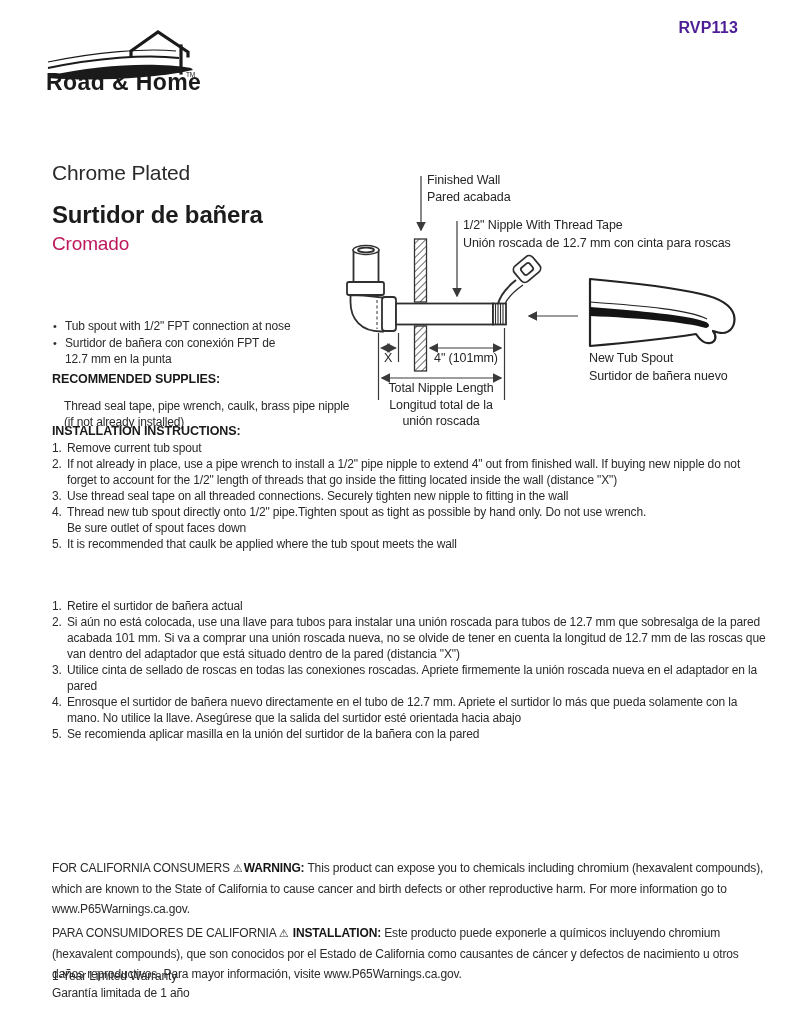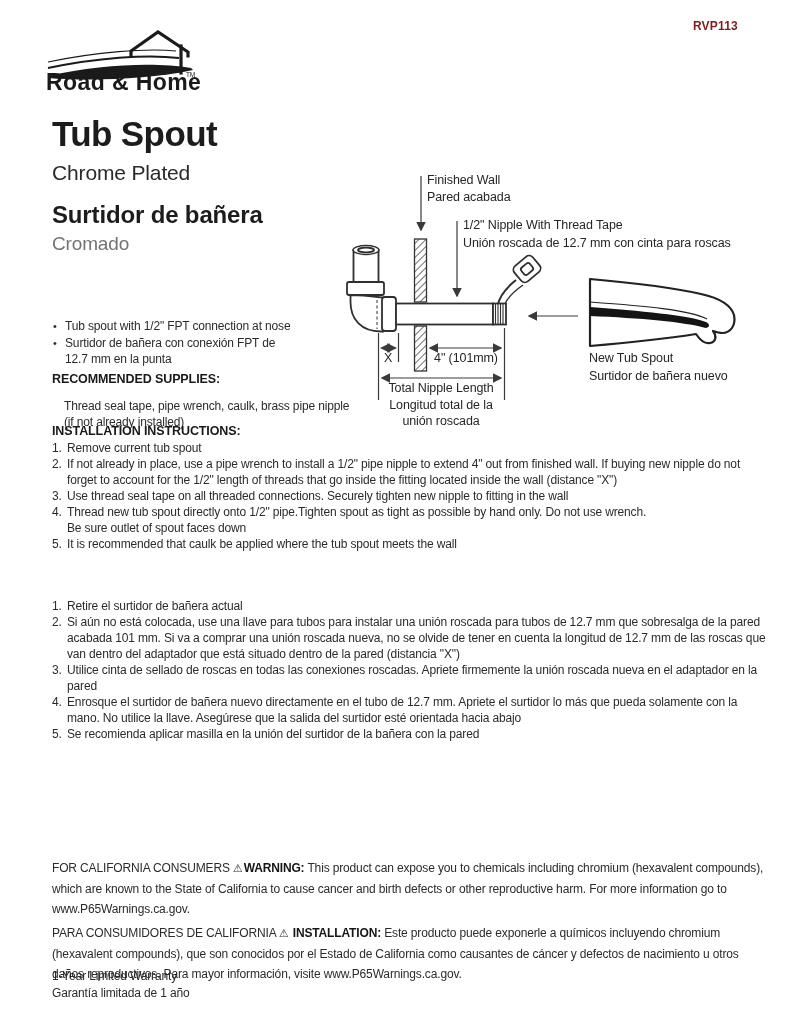--- a/index.html
+++ b/index.html
@@ -1,29 +1,29 @@
 <!DOCTYPE html>
 <html><head>
 <meta charset="utf-8">
 <style>
   html,body{margin:0;padding:0;background:#fff;}
   .page{position:relative;width:791px;height:1024px;background:#ffffff;overflow:hidden;
         font-family:"Liberation Sans","DejaVu Sans",sans-serif;color:#2b2b2b;letter-spacing:-0.15px;}
   .abs{position:absolute;}
 
-  .model{top:19px;right:53px;font-size:12px;font-weight:bold;color:#7f1d1d;letter-spacing:0.2px;}
+  .model{top:19px;right:53px;font-size:16px;font-weight:bold;color:#4c1d95;letter-spacing:0.2px;}
 
   .logo{left:46px;top:24px;width:160px;height:72px;}
   .logo-word{font-size:23px;font-weight:bold;letter-spacing:0.4px;fill:#1a1a1a;}
   .logo-tm{font-size:6.5px;fill:#1a1a1a;}
 
   .t-en{left:52px;top:114px;font-size:35px;font-weight:bold;color:#1c1c1c;letter-spacing:-0.6px;}
   .s-en{left:52px;top:161px;font-size:21px;color:#2a2a2a;}
   .t-es{left:52px;top:201px;font-size:24px;font-weight:bold;color:#1c1c1c;}
-  .s-es{left:52px;top:233px;font-size:19px;color:#737373;}
+  .s-es{left:52px;top:233px;font-size:19px;color:#be185d;}
 
   .features{left:52px;top:318px;width:292px;margin:0;padding:0;list-style:none;}
   .features li{display:flex;font-size:12px;line-height:16.5px;}
   .features li::before{content:"•";flex:0 0 12px;padding-left:1px;font-size:11px;color:#2b2b2b;}
 
   h3{font-size:12.5px;font-weight:bold;color:#191919;margin:0 0 2px 0;letter-spacing:-0.1px;}
   .block p{margin:12px;font-size:12px;line-height:16px;}
   .pre{white-space:pre-line;}
   .rec{left:52px;top:372px;width:340px;}
   .inst-en{left:52px;top:424px;width:708px;}
@@ -73,21 +73,20 @@
       <path d="M2,52 C55,40 110,38 145,44 L147,46 C100,56 40,57 2,54 Z" fill="#1a1a1a"></path>
     </g>
     <g stroke="#1a1a1a" stroke-width="3.2" fill="none" stroke-linecap="square">
       <path d="M85,31 L85,27 L112,8 L142,28 L142,32"></path>
       <line x1="135" y1="22" x2="135" y2="49"></line>
     </g>
     <text class="logo-word" x="0" y="66">Road &amp; Home</text>
     <text class="logo-tm" x="140" y="53">TM</text>
   </svg>
 
-  <div class="abs t-en">Tub Spout</div>
   <div class="abs t-es">Surtidor de bañera</div>
   <div class="abs s-en">Chrome Plated</div>
   <div class="abs s-es">Cromado</div>
 
   <ul class="abs features">
     <li>
         <span class="txt">Tub spout with 1/2" FPT connection at nose</span>
       </li>
     <li>
         <span class="txt">Surtidor de bañera con conexión FPT de

